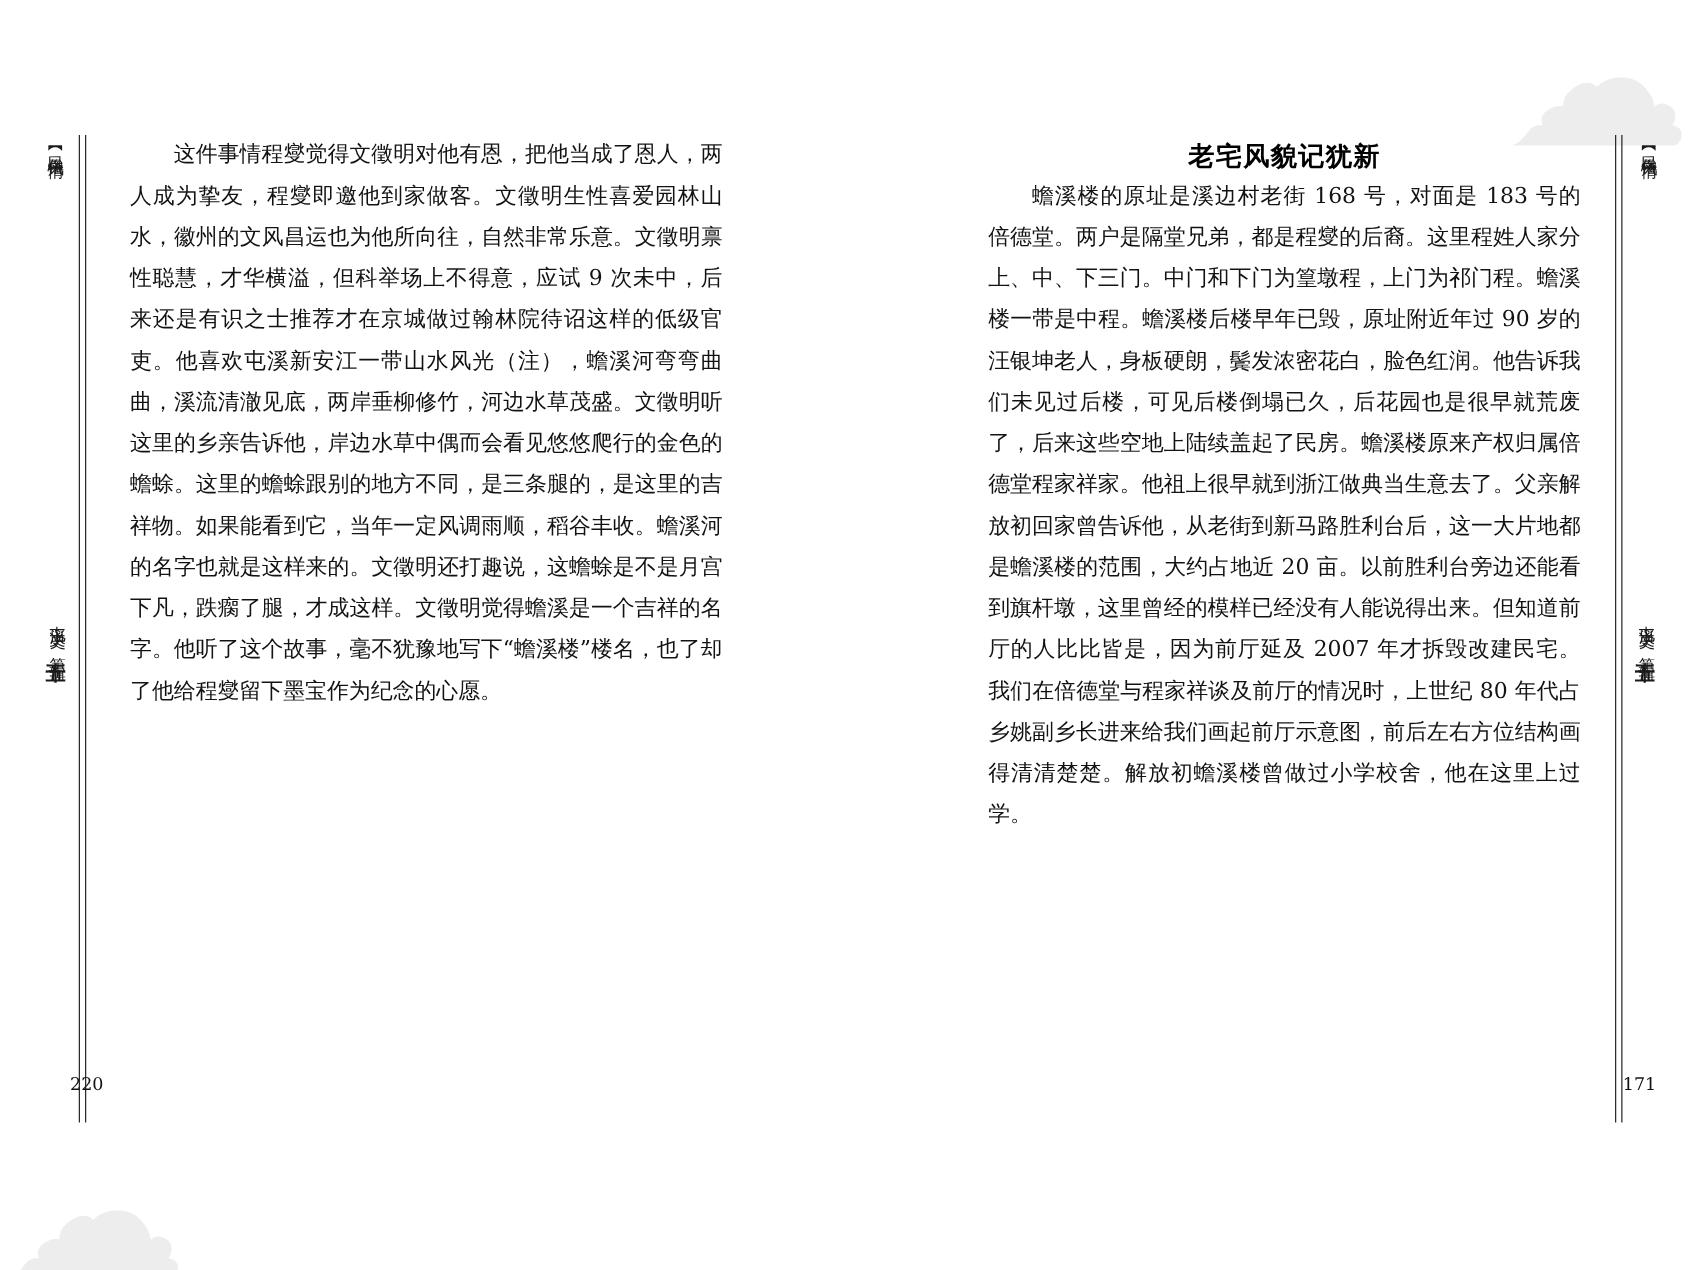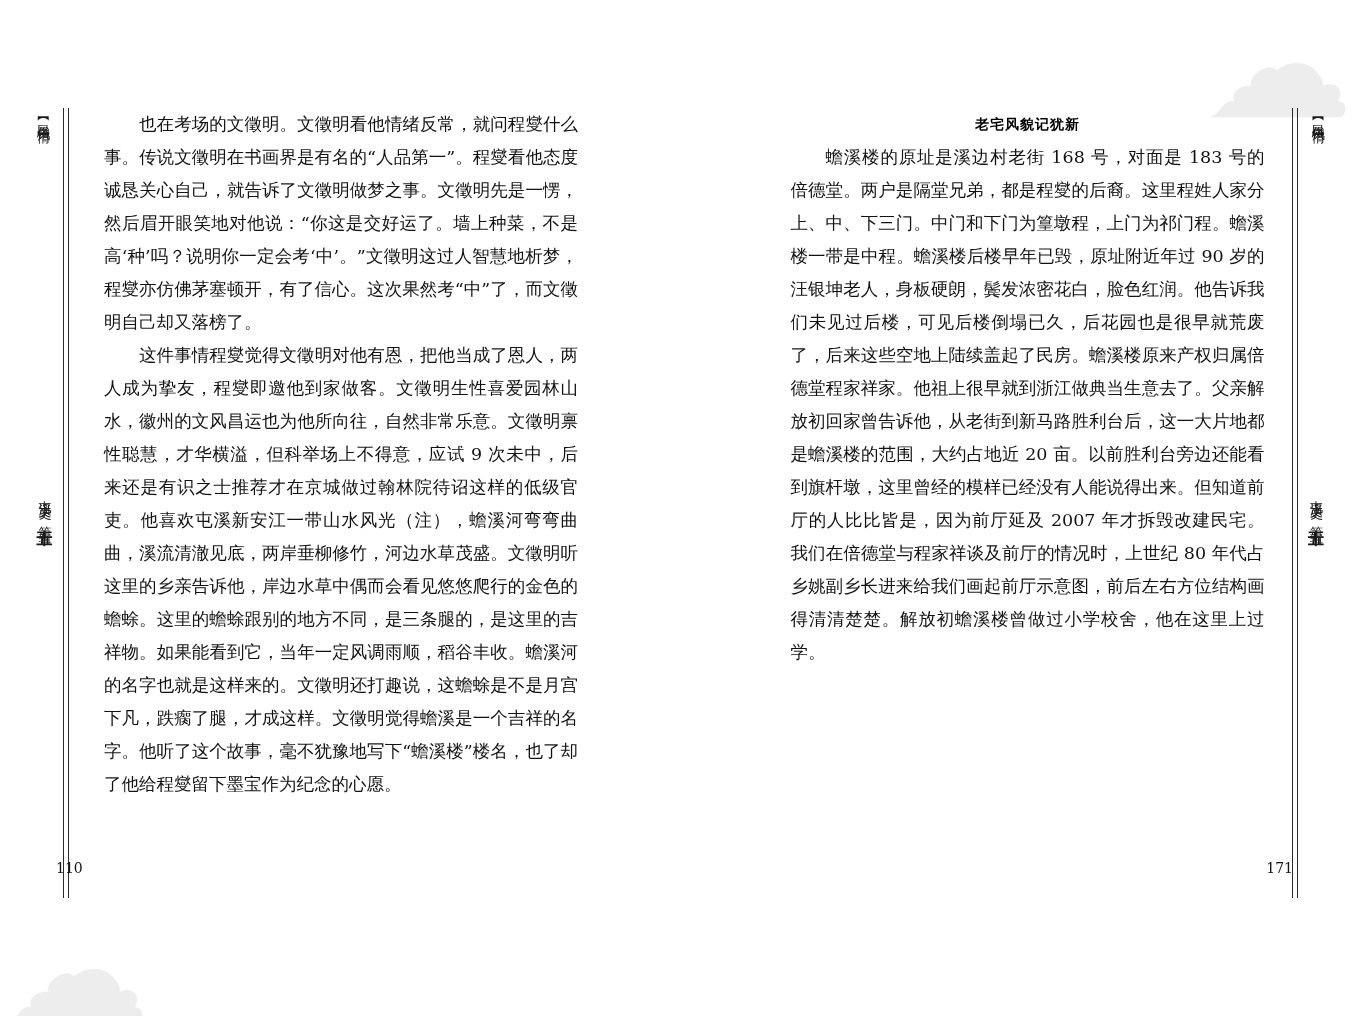--- a/index.html
+++ b/index.html
@@ -75,21 +75,21 @@
 
   
   .folio {
     position: absolute;
     bottom: 140px;
     font-size: 14px;
     color: #111;
     font-family: "DejaVu Serif", "Liberation Serif", serif;
   }
   .page-left .folio { left: 56px; }
-  .page-right .folio { right: 68px; margin-left: 36px; }
+  .page-right .folio { right: 36px; margin-left: 36px; }
 
   
   .col {
     position: absolute;
     top: 108px;
     width: 474px;
     font-size: 17.5px;
     line-height: 33px;
     text-align: justify;
     text-justify: inter-ideograph;
@@ -98,21 +98,21 @@
   .page-left .col { left: 104px; }
   .page-right .col { left: 110px; }
 
   .col p {
     margin: 0;
     text-indent: 2em;
   }
 
   .section-title {
     text-align: center;
-    font-size: 14px;
+    font-size: 21px;
     font-weight: bold;
     letter-spacing: 1px;
     margin: 0 0 16px 0;
     text-indent: 0 !important;
     color: #000;
   }
 </style>
 </head>
 <body>
 
@@ -123,24 +123,23 @@
 
   <div class="page page-left">
     <div class="rule outer"></div>
     <div class="rule inner"></div>
 
     <div class="runhead top">【民俗风情】</div>
     <div class="runhead bottom">
       <span>屯溪文史·第</span><span class="big">十五</span><span>辑</span>
     </div>
 
-    <div class="folio">110</div>
+    <div class="folio">220</div>
 
     <div class="col">
-      <p>也在考场的文徵明。文徵明看他情绪反常，就问程燮什么事。传说文徵明在书画界是有名的“人品第一”。程燮看他态度诚恳关心自己，就告诉了文徵明做梦之事。文徵明先是一愣，然后眉开眼笑地对他说：“你这是交好运了。墙上种菜，不是高‘种’吗？说明你一定会考‘中’。”文徵明这过人智慧地析梦，程燮亦仿佛茅塞顿开，有了信心。这次果然考“中”了，而文徵明自己却又落榜了。</p>
       <p>这件事情程燮觉得文徵明对他有恩，把他当成了恩人，两人成为挚友，程燮即邀他到家做客。文徵明生性喜爱园林山水，徽州的文风昌运也为他所向往，自然非常乐意。文徵明禀性聪慧，才华横溢，但科举场上不得意，应试 9 次未中，后来还是有识之士推荐才在京城做过翰林院待诏这样的低级官吏。他喜欢屯溪新安江一带山水风光（注），蟾溪河弯弯曲曲，溪流清澈见底，两岸垂柳修竹，河边水草茂盛。文徵明听这里的乡亲告诉他，岸边水草中偶而会看见悠悠爬行的金色的蟾蜍。这里的蟾蜍跟别的地方不同，是三条腿的，是这里的吉祥物。如果能看到它，当年一定风调雨顺，稻谷丰收。蟾溪河的名字也就是这样来的。文徵明还打趣说，这蟾蜍是不是月宫下凡，跌瘸了腿，才成这样。文徵明觉得蟾溪是一个吉祥的名字。他听了这个故事，毫不犹豫地写下“蟾溪楼”楼名，也了却了他给程燮留下墨宝作为纪念的心愿。</p>
     </div>
   </div>
 
   <div class="page page-right">
     <div class="rule outer"></div>
     <div class="rule inner"></div>
 
     <div class="runhead top">【民俗风情】</div>
     <div class="runhead bottom">

